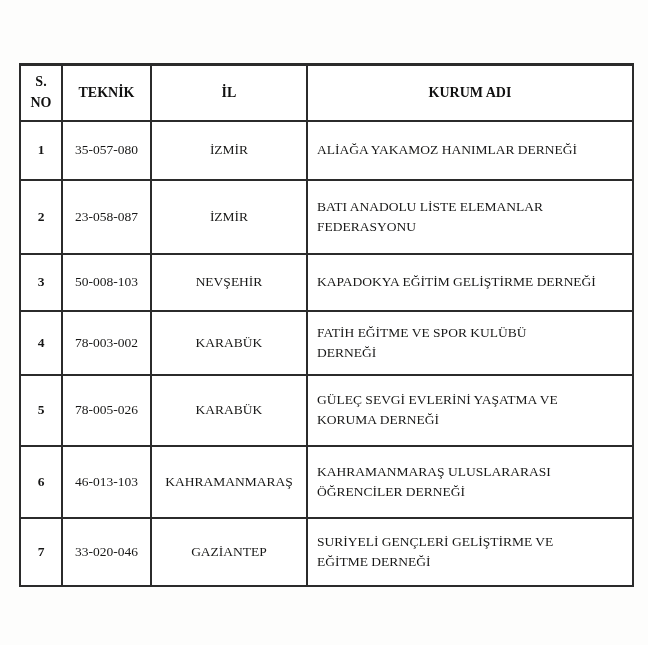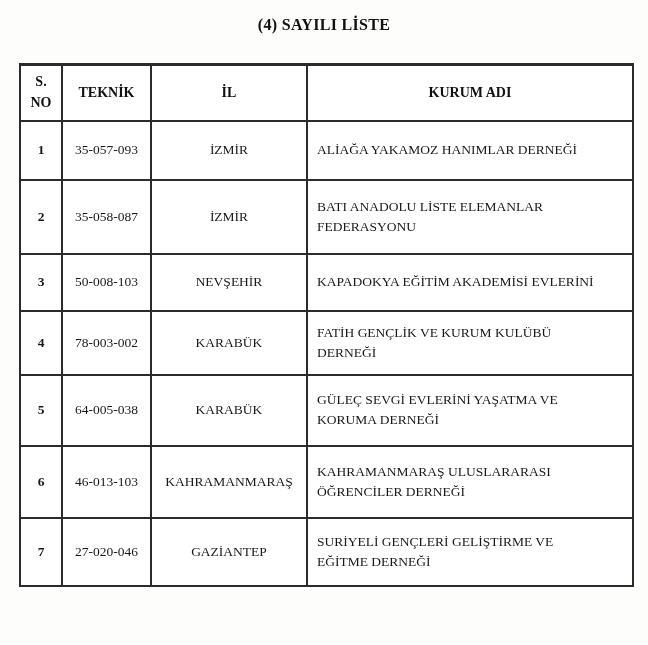--- a/index.html
+++ b/index.html
@@ -69,87 +69,86 @@
   tr.row-4   { height: 64px; }
   tr.row-5   { height: 71px; }
   tr.row-6   { height: 72px; }
   tr.row-7   { height: 68px; }
 </style>
 </head>
 <body>
 
 <div class="page">
 
-  <div class="doc-title">(4) SAYILI LİSTE</div>
 
   <table class="list-table">
     <colgroup>
       <col style="width:42px">
       <col style="width:89px">
       <col style="width:156px">
       <col style="width:326px">
     </colgroup>
     <tbody>
       <tr class="hdr">
         <th>S.
 NO</th>
         <th>TEKNİK</th>
         <th>İL</th>
         <th>KURUM ADI</th>
       </tr>
 
       <tr class="row-1">
         <td class="col-no">1</td>
-        <td class="col-kutuk">35-057-093</td>
+        <td class="col-kutuk">35-057-080</td>
         <td class="col-il">İZMİR</td>
         <td class="col-kurum">ALİAĞA YAKAMOZ HANIMLAR DERNEĞİ</td>
       </tr>
 
       <tr class="row-2">
         <td class="col-no">2</td>
-        <td class="col-kutuk">35-058-087</td>
+        <td class="col-kutuk">23-058-087</td>
         <td class="col-il">İZMİR</td>
         <td class="col-kurum">BATI ANADOLU LİSTE ELEMANLAR
 FEDERASYONU</td>
       </tr>
 
       <tr class="row-3">
         <td class="col-no">3</td>
         <td class="col-kutuk">50-008-103</td>
         <td class="col-il">NEVŞEHİR</td>
-        <td class="col-kurum">KAPADOKYA EĞİTİM AKADEMİSİ EVLERİNİ</td>
+        <td class="col-kurum">KAPADOKYA EĞİTİM GELİŞTİRME DERNEĞİ</td>
       </tr>
 
       <tr class="row-4">
         <td class="col-no">4</td>
         <td class="col-kutuk">78-003-002</td>
         <td class="col-il">KARABÜK</td>
-        <td class="col-kurum">FATİH GENÇLİK VE KURUM KULÜBÜ
+        <td class="col-kurum">FATİH EĞİTME VE SPOR KULÜBÜ
 DERNEĞİ</td>
       </tr>
 
       <tr class="row-5">
         <td class="col-no">5</td>
-        <td class="col-kutuk">64-005-038</td>
+        <td class="col-kutuk">78-005-026</td>
         <td class="col-il">KARABÜK</td>
         <td class="col-kurum">GÜLEÇ SEVGİ EVLERİNİ YAŞATMA VE
 KORUMA DERNEĞİ</td>
       </tr>
 
       <tr class="row-6">
         <td class="col-no">6</td>
         <td class="col-kutuk">46-013-103</td>
         <td class="col-il">KAHRAMANMARAŞ</td>
         <td class="col-kurum">KAHRAMANMARAŞ ULUSLARARASI
 ÖĞRENCİLER DERNEĞİ</td>
       </tr>
 
       <tr class="row-7">
         <td class="col-no">7</td>
-        <td class="col-kutuk">27-020-046</td>
+        <td class="col-kutuk">33-020-046</td>
         <td class="col-il">GAZİANTEP</td>
         <td class="col-kurum">SURİYELİ GENÇLERİ GELİŞTİRME VE
 EĞİTME DERNEĞİ</td>
       </tr>
     </tbody>
   </table>
 
 </div>
 
 </body></html>

